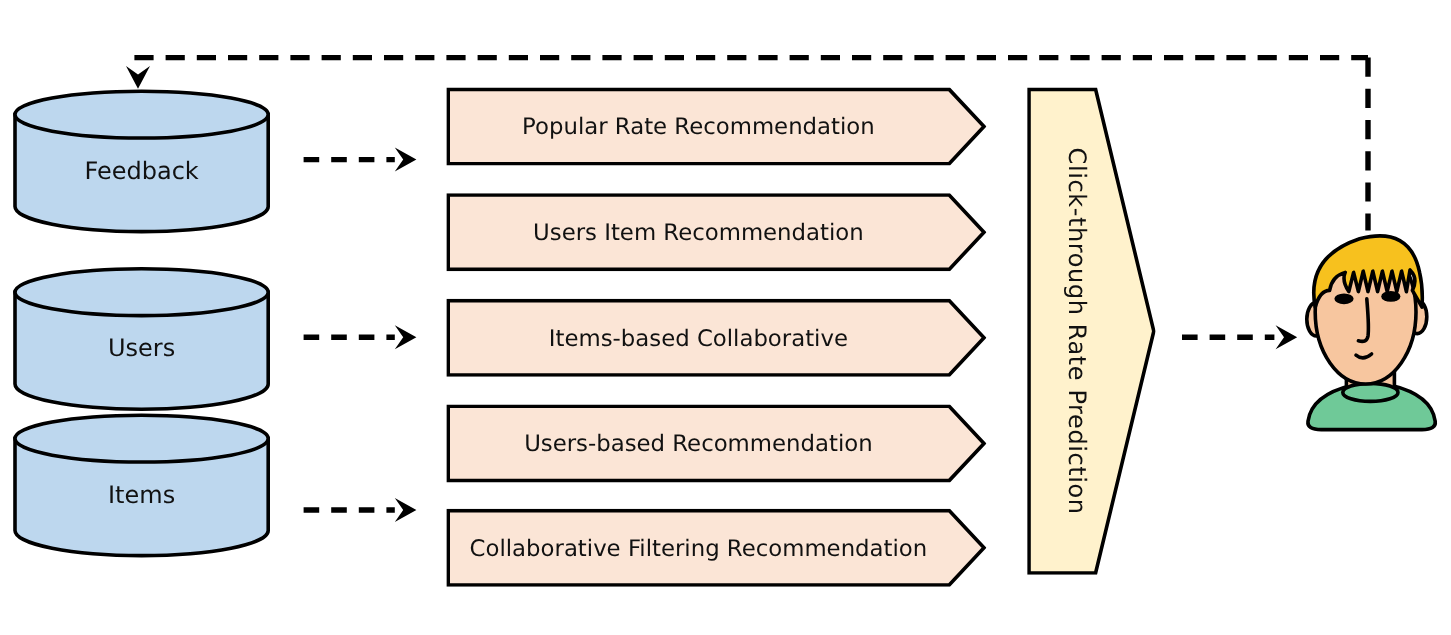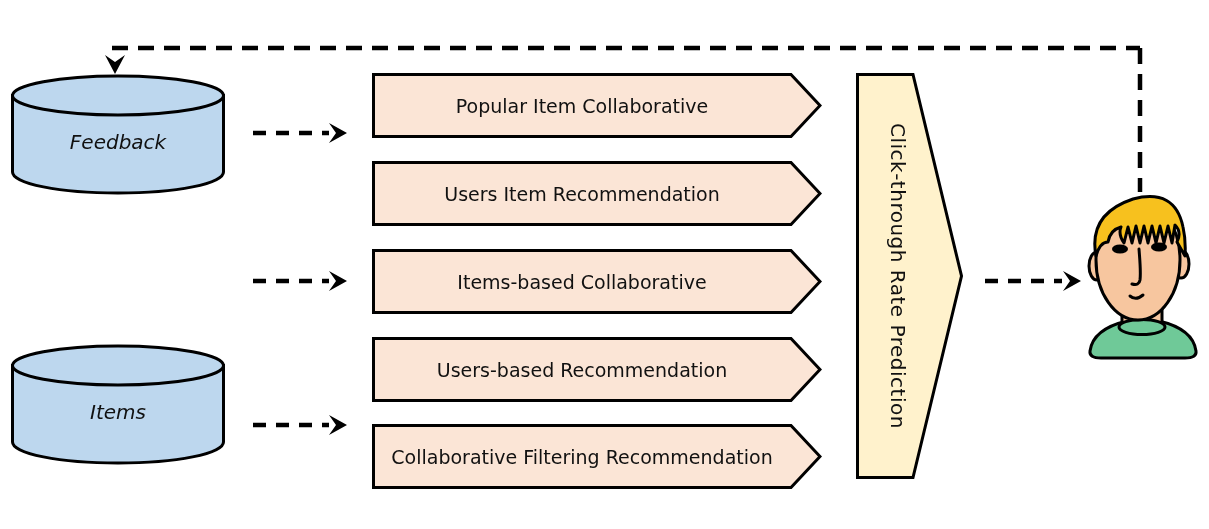--- a/index.html
+++ b/index.html
@@ -7,21 +7,21 @@
     position:relative;width:1209px;height:529px;background:#fff;overflow:hidden;
     font-family:"DejaVu Sans","Liberation Sans",sans-serif;color:var(--text,#111);
   }
   .canvas svg{display:block;}
   .connectors{position:absolute;left:0;top:0;width:1209px;height:529px;}
   .connectors .dash{stroke:var(--outline);stroke-width:4.5;fill:none;}
   .connectors .loopdash{stroke-dasharray:16 10;}
   .connectors .arrowdash{stroke-dasharray:13 10;}
   .connectors .head{fill:var(--outline);stroke:none;}
 
-  .cyl{position:absolute;left:10px;width:216px;height:122px;font-style:italic;}
+  .cyl{position:absolute;left:10px;width:216px;height:122px;}
   .cyl svg{position:absolute;inset:0;}
   .cyl .fillpart{fill:var(--database-fill);stroke:var(--outline);stroke-width:3;}
   .cyl-label{
     position:absolute;left:0;right:0;top:56px;text-align:center;
     font-size:20px;line-height:24px;
   }
 
   .rec-box{position:absolute;left:372px;width:450px;height:65px;}
   .rec-box svg{position:absolute;inset:0;}
   .rec-box polygon{fill:var(--recommender-fill);stroke:var(--outline);stroke-width:3;stroke-linejoin:miter;}
@@ -71,34 +71,41 @@
   </svg>
 
   <div class="cyl" style="top:74px">
     <svg viewBox="0 0 216 122">
       <path class="fillpart" d="M 2.5 21.5 L 2.5 98 A 105.5 21 0 0 0 213.5 98 L 213.5 21.5 Z"></path>
       <ellipse class="fillpart" cx="108" cy="21.5" rx="105.5" ry="19.5"></ellipse>
     </svg>
     <div class="cyl-label">Feedback</div>
   </div>
 
+  <div class="cyl" style="top:222px">
+    <svg viewBox="0 0 216 122">
+      <path class="fillpart" d="M 2.5 21.5 L 2.5 98 A 105.5 21 0 0 0 213.5 98 L 213.5 21.5 Z"></path>
+      <ellipse class="fillpart" cx="108" cy="21.5" rx="105.5" ry="19.5"></ellipse>
+    </svg>
+    <div class="cyl-label">Users</div>
+  </div>
 
   <div class="cyl" style="top:344px">
     <svg viewBox="0 0 216 122">
       <path class="fillpart" d="M 2.5 21.5 L 2.5 98 A 105.5 21 0 0 0 213.5 98 L 213.5 21.5 Z"></path>
       <ellipse class="fillpart" cx="108" cy="21.5" rx="105.5" ry="19.5"></ellipse>
     </svg>
     <div class="cyl-label">Items</div>
   </div>
 
   <div class="rec-box" style="top:73px">
     <svg viewBox="0 0 450 65">
       <polygon points="1.5,1.5 419,1.5 448,32.5 419,63.5 1.5,63.5"></polygon>
     </svg>
-    <div class="rec-label">Popular Item Collaborative</div>
+    <div class="rec-label">Popular Rate Recommendation</div>
   </div>
 
   <div class="rec-box" style="top:161px">
     <svg viewBox="0 0 450 65">
       <polygon points="1.5,1.5 419,1.5 448,32.5 419,63.5 1.5,63.5"></polygon>
     </svg>
     <div class="rec-label">Users Item Recommendation</div>
   </div>
 
   <div class="rec-box" style="top:249px">

